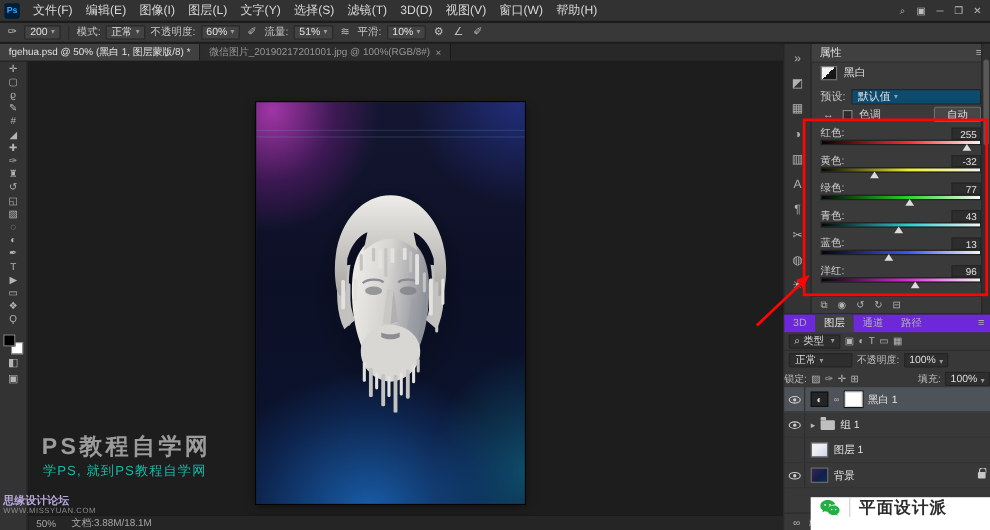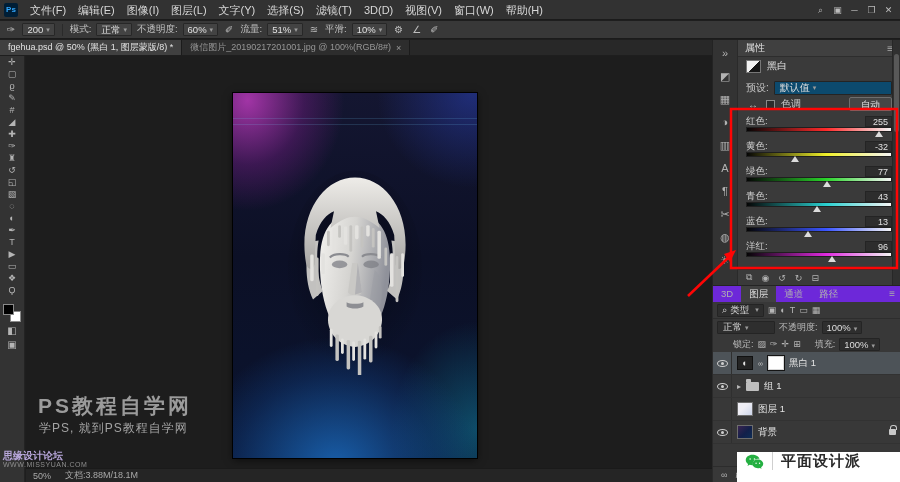--- a/index.html
+++ b/index.html
@@ -40,21 +40,21 @@
   .canvas{position:absolute;left:26px;top:56px;width:686px;height:412px;background:#1d1d1d;overflow:hidden}
   .doc{position:absolute;left:207px;top:37px;width:244px;height:365px;box-shadow:0 0 0 1px #000,0 2px 8px rgba(0,0,0,.6);
     background:
       radial-gradient(ellipse 55% 42% at 6% 2%, rgba(186,58,186,.85), rgba(120,30,135,.42) 42%, rgba(0,0,0,0) 72%),
       radial-gradient(ellipse 60% 40% at 98% 0%, rgba(38,58,158,.65), rgba(0,0,0,0) 65%),
       radial-gradient(ellipse 75% 45% at 42% 102%, rgba(28,112,198,.8), rgba(18,70,140,.35) 55%, rgba(0,0,0,0) 78%),
       radial-gradient(ellipse 50% 42% at 100% 92%, rgba(18,132,162,.5), rgba(0,0,0,0) 70%),
       linear-gradient(180deg,#141631,#0c1026 45%,#0a1430)}
   .guide{position:absolute;left:0;right:0;height:1px;background:rgba(120,210,255,.16)}
   .wm-big{position:absolute;left:12px;top:336px;font-size:21px;font-weight:bold;letter-spacing:3px;color:#9b9b9b}
-  .wm-sub{position:absolute;left:13px;top:364px;font-size:12px;letter-spacing:1px;color:#a3a3a3}
+  .wm-sub{position:absolute;left:13px;top:364px;font-size:12px;letter-spacing:1px;color:#14b8a6}
 
   
   .statusbar{position:absolute;left:26px;bottom:0;width:686px;height:14px;background:#252525;border-top:1px solid #1a1a1a;display:flex;align-items:center;gap:14px;padding-left:7px;font-size:9px;color:#a8a8a8}
 
   
   .panel-strip{position:absolute;left:712px;top:40px;width:25px;height:245px;background:#333333;border-left:1px solid #232323;padding-top:2px}
   .strip-icon{height:23px;line-height:23px;text-align:center;font-size:11px;color:#b2b2b2}
 
   
   .props{position:absolute;left:737px;top:40px;width:163px;height:245px;background:#3a3a3a;border-left:1px solid #2a2a2a;font-size:10px}
@@ -87,21 +87,21 @@
   .ltab.active{background:#404040;color:#e0e0e0}
   .ltabs .panel-menu{margin-left:auto;padding-right:5px;line-height:16px}
   .lfilter{height:17px;display:flex;align-items:center;gap:4px;padding:0 4px;border-bottom:1px solid #2d2d2d}
   .type-dd{background:#2e2e2e;border:1px solid #242424;height:13px;display:flex;align-items:center;gap:3px;padding:0 4px;color:#d5d5d5;border-radius:1px}
   .mini-icons{display:flex;gap:4px;align-items:center}
   .mini-icon{font-size:9px;color:#b5b5b5}
   .lblend{height:17px;display:flex;align-items:center;gap:4px;padding:0 4px}
   .blend-dd{background:#2e2e2e;border:1px solid #242424;height:13px;display:flex;align-items:center;padding:0 5px;width:58px;color:#dedede;border-radius:1px}
   .small-label{font-size:9px;color:#bdbdbd;white-space:nowrap}
   .val-dd{background:#2e2e2e;border:1px solid #242424;height:13px;display:flex;align-items:flex-end;padding:0 4px;color:#dedede;border-radius:1px}
-  .llock{height:16px;display:flex;align-items:center;gap:4px;padding:0 20px}
+  .llock{height:16px;display:flex;align-items:center;gap:4px;padding:0 0}
   .lrow{height:23px;display:flex;align-items:center;gap:5px;border-bottom:1px solid #323232;padding-right:4px}
   .lrow.selected{background:#4d5358}
   .eyebox{width:19px;height:100%;border-right:1px solid #2f2f2f;display:flex;align-items:center;justify-content:center;flex:none}
   .eye{width:11px;height:7px;border:1px solid #cfcfcf;border-radius:50%;position:relative}
   .eye::after{content:"";position:absolute;left:3px;top:1px;width:3px;height:3px;border-radius:50%;background:#cfcfcf}
   .bw-thumb{width:16px;height:14px;background:#242424;border:1px solid #111;display:flex;align-items:center;justify-content:center;font-size:9px;color:#e5e5e5;flex:none}
   .linkg{font-size:7px;color:#c5c5c5}
   .mask-thumb{width:16px;height:14px;background:#fff;border:1px solid #d8d8d8;box-shadow:0 0 0 1px #141414;flex:none}
   .img-thumb{width:16px;height:14px;border:1px solid #6d6d6d;background:linear-gradient(135deg,#efeef5 40%,#cdd5ea);flex:none}
   .bg-thumb{width:16px;height:14px;border:1px solid #6d6d6d;background:linear-gradient(135deg,#3a2450,#12204a 55%,#0d2c55);flex:none}

